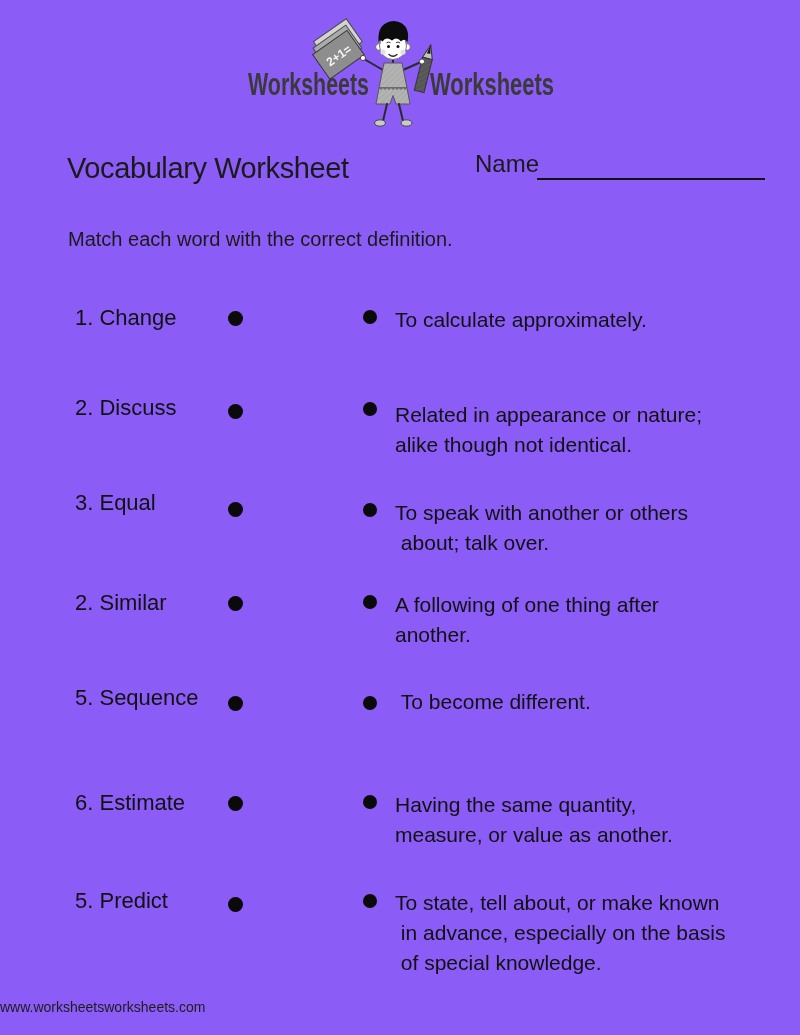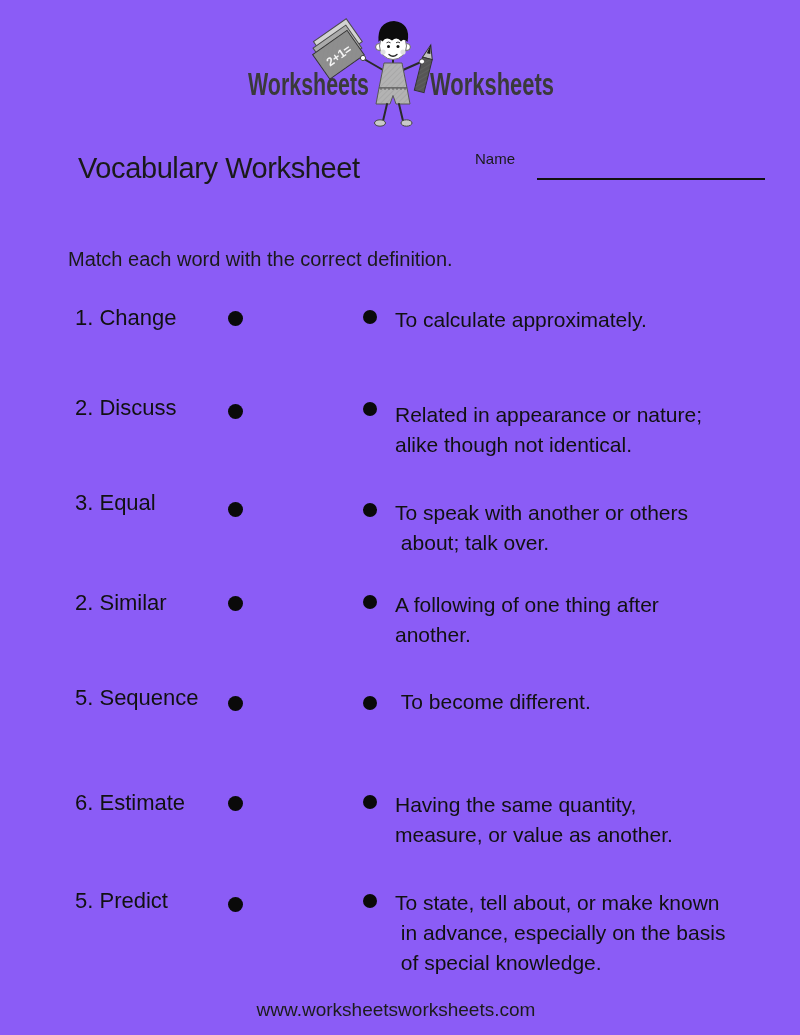--- a/index.html
+++ b/index.html
@@ -17,48 +17,48 @@
   }
   .logo {
     position: absolute;
     left: 230px;
     top: 10px;
     width: 340px;
     height: 120px;
   }
   .title {
     position: absolute;
-    left: 78px;
+    left: 67px;
     top: 152px;
     font-size: 29px;
     font-weight: 400;
     letter-spacing: -0.4px;
     color: #1a1a1a;
     white-space: nowrap;
   }
   .name-label {
     position: absolute;
     left: 475px;
     top: 150px;
-    font-size: 15px;
+    font-size: 24px;
     color: #1a1a1a;
   }
   .name-line {
     position: absolute;
     left: 537px;
     top: 177px;
     width: 228px;
     height: 3px;
     border-bottom: 2px solid #111111;
     cursor: text;
   }
   .instruction {
     position: absolute;
     left: 68px;
-    top: 248px;
+    top: 228px;
     font-size: 20px;
     color: #1a1a1a;
   }
   .match-row {
     position: absolute;
     left: 16px;
     width: 800px;
     height: 96px;
     padding-left: 16px;
   }
@@ -87,22 +87,22 @@
     line-height: 30px;
     color: #111111;
     white-space: pre-wrap;
   }
   .footer {
     position: absolute;
     left: 0;
     top: 999px;
     width: 800px;
     padding-right: 8px;
-    text-align: center;
-    font-size: 19px;
+    text-align: left;
+    font-size: 14px;
     color: #1c1c1c;
   }
   .footer span { cursor: pointer; }
 </style>
 </head>
 <body>
 
 <div class="page">
 
   <svg class="logo" viewBox="0 0 340 120">

